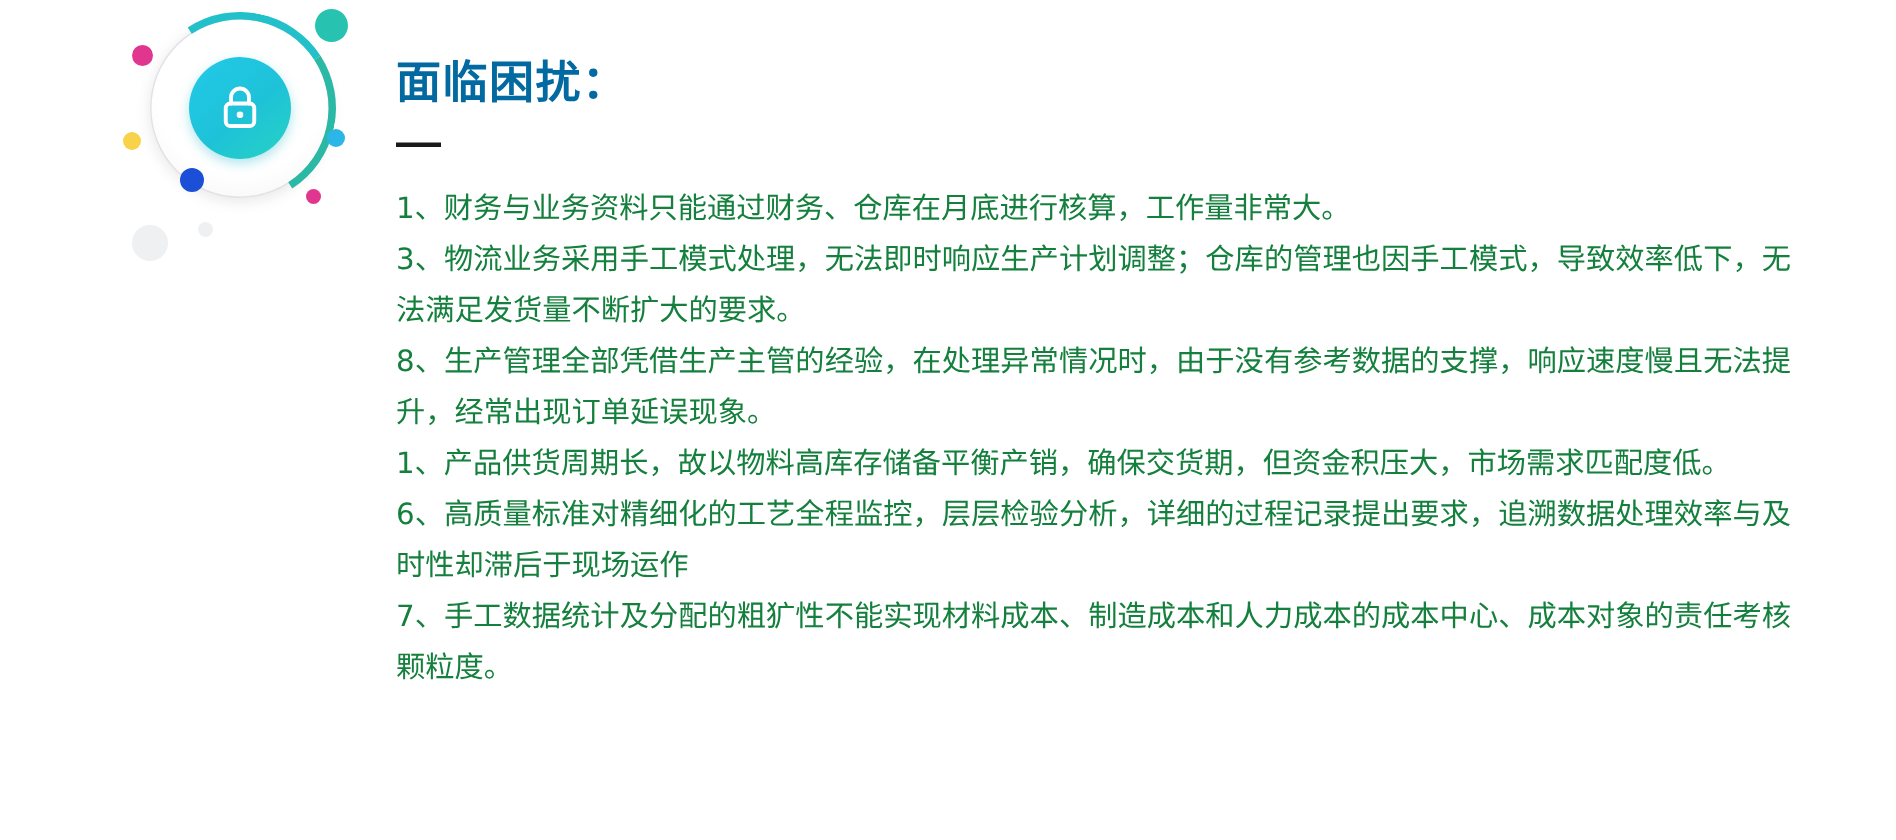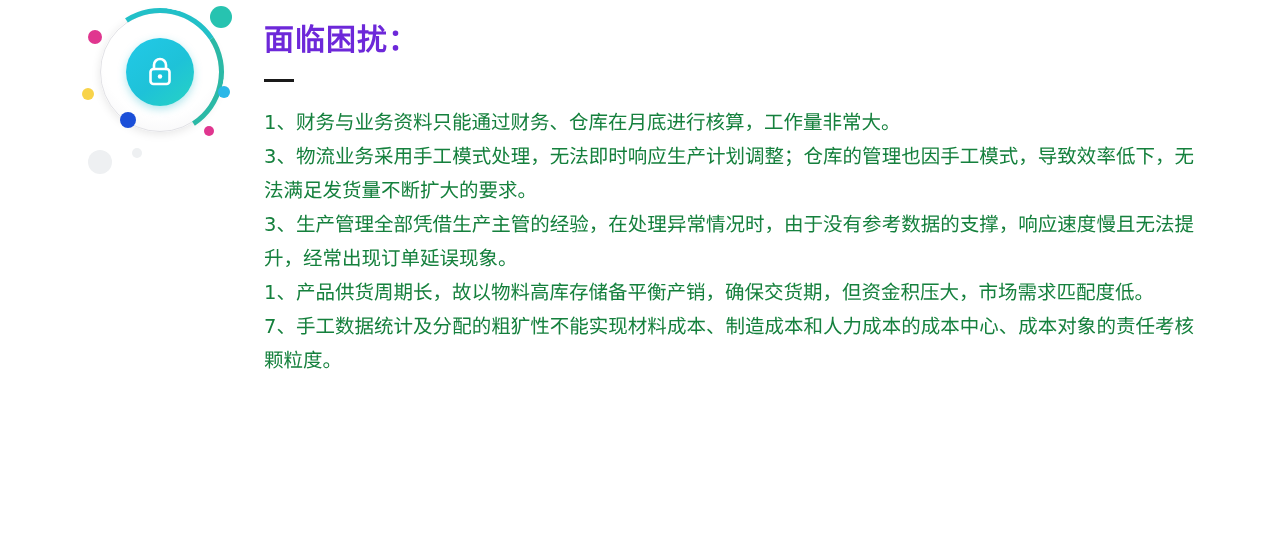--- a/index.html
+++ b/index.html
@@ -94,23 +94,23 @@
   .content {
     position: absolute;
     left: 264px;
     top: 0;
     width: 930px;
   }
   .title {
     font-family: "DejaVu Sans", "Liberation Sans", sans-serif;
     font-weight: bold;
     font-size: 30px;
-    color: #6d28d9;
+    color: #0369a1;
     letter-spacing: 1px;
-    margin: 20px 0 0 0;
+    margin: 36px 0 0 0;
     line-height: 1.3;
   }
   .rule {
     width: 30px;
     height: 3px;
     background: #1a1a1a;
     margin: 20px 0 24px 0;
   }
   .body-list {
     margin: 0;
@@ -153,19 +153,20 @@
     <div class="dot d5"></div>
     <div class="dot d6"></div>
   </div>
 
   <div class="content">
     <h1 class="title">面临困扰：</h1>
     <div class="rule"></div>
     <ul class="body-list">
       <li>1、财务与业务资料只能通过财务、仓库在月底进行核算，工作量非常大。</li>
       <li>3、物流业务采用手工模式处理，无法即时响应生产计划调整；仓库的管理也因手工模式，导致效率低下，无法满足发货量不断扩大的要求。</li>
-      <li>3、生产管理全部凭借生产主管的经验，在处理异常情况时，由于没有参考数据的支撑，响应速度慢且无法提升，经常出现订单延误现象。</li>
+      <li>8、生产管理全部凭借生产主管的经验，在处理异常情况时，由于没有参考数据的支撑，响应速度慢且无法提升，经常出现订单延误现象。</li>
       <li>1、产品供货周期长，故以物料高库存储备平衡产销，确保交货期，但资金积压大，市场需求匹配度低。</li>
+      <li>6、高质量标准对精细化的工艺全程监控，层层检验分析，详细的过程记录提出要求，追溯数据处理效率与及时性却滞后于现场运作</li>
       <li>7、手工数据统计及分配的粗犷性不能实现材料成本、制造成本和人力成本的成本中心、成本对象的责任考核颗粒度。</li>
     </ul>
   </div>
 
 </div>
 
 </body></html>

